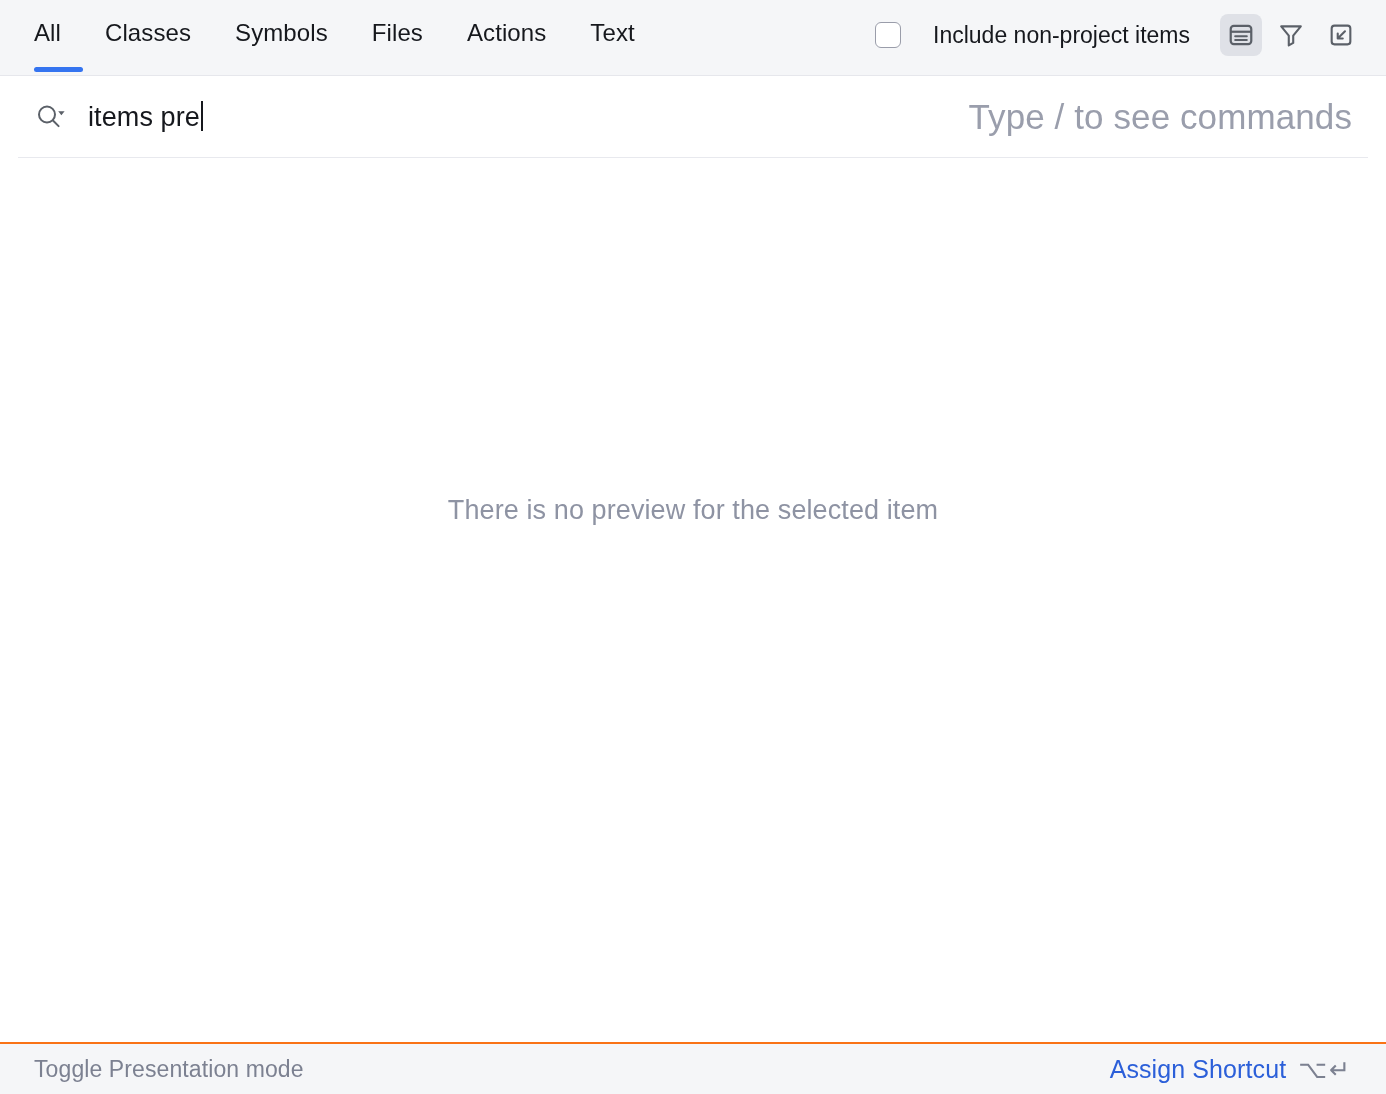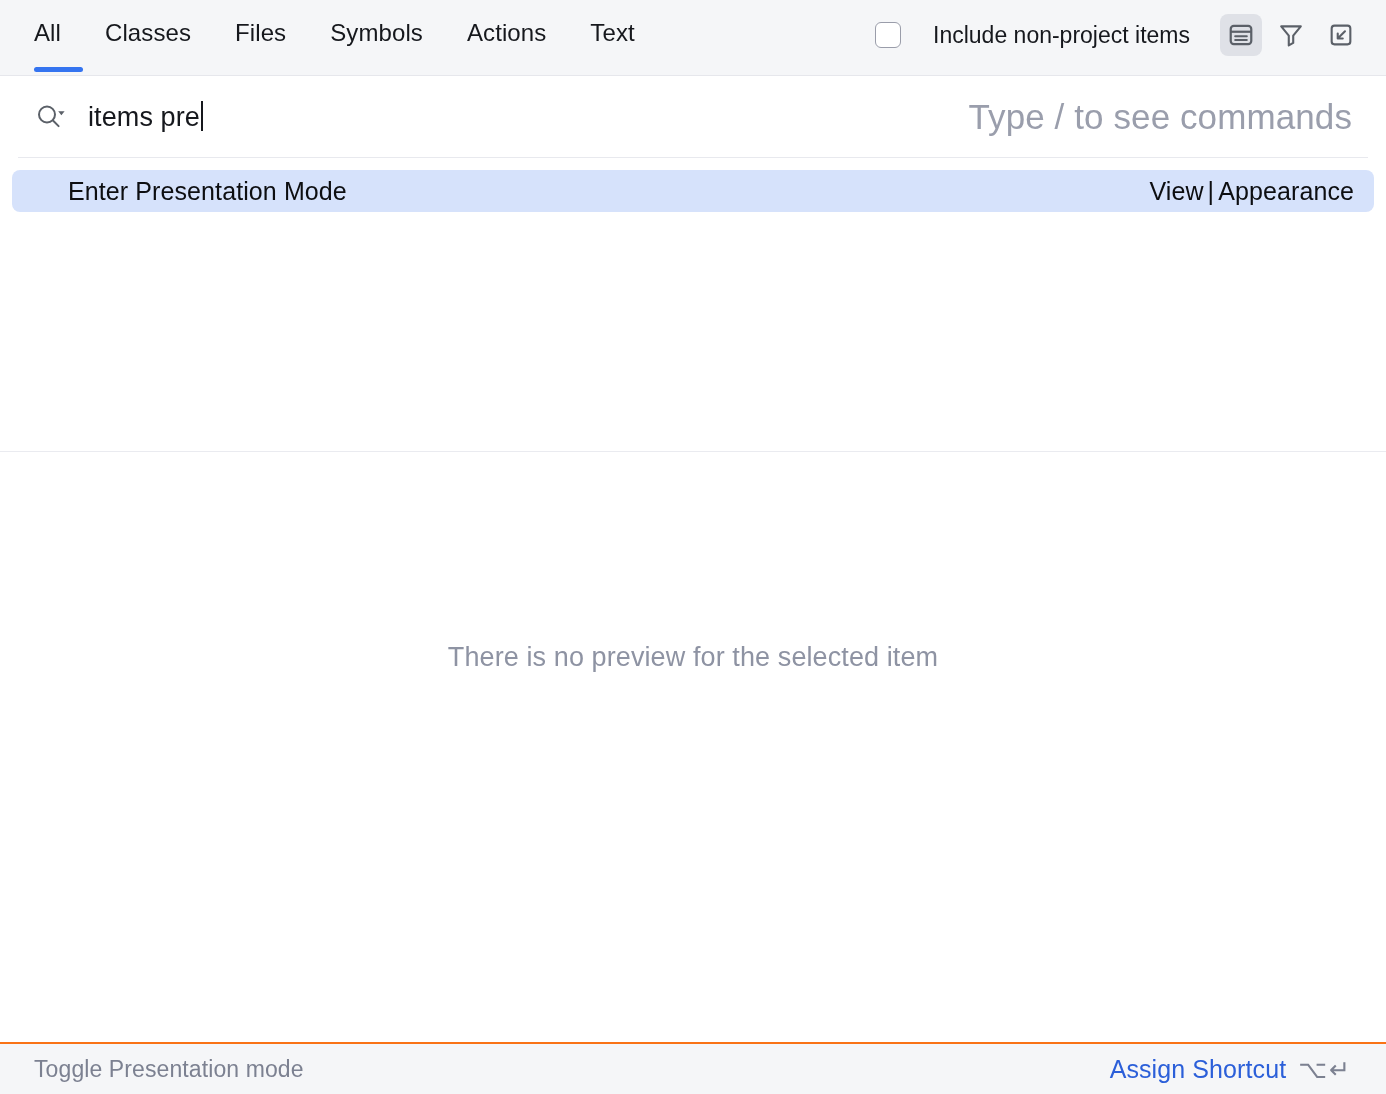--- a/index.html
+++ b/index.html
@@ -280,25 +280,25 @@
     <div class="tabs">
       <div class="tab active">
         <span>All</span>
         <span class="tab-underline"></span>
       </div>
       <div class="tab">
         <span>Classes</span>
 
       </div>
       <div class="tab">
+        <span>Symbols</span>
+
+      </div>
+      <div class="tab">
         <span>Files</span>
-
-      </div>
-      <div class="tab">
-        <span>Symbols</span>
 
       </div>
       <div class="tab">
         <span>Actions</span>
 
       </div>
       <div class="tab">
         <span>Text</span>
 
       </div>
@@ -345,29 +345,20 @@
       </svg>
     </span>
 
     <span class="search-text"><span>items pre</span><span class="caret"></span></span>
 
     <span class="search-hint">Type / to see commands</span>
 
     <span class="search-divider"></span>
   </div>
 
-  <div class="results">
-
-    <div class="result-row selected">
-      <span class="result-title">Enter Presentation Mode</span>
-      <span class="result-location"><span>View</span><span class="loc-sep">|</span><span>Appearance</span></span>
-    </div>
-
-    <span class="list-divider"></span>
-  </div>
 
   <div class="preview">
     <span class="preview-empty">There is no preview for the selected item</span>
   </div>
 
   <div class="statusbar">
     <span class="status-left">Toggle Presentation mode</span>
 
     <span class="status-right">
       <span class="assign-link">Assign Shortcut</span>

